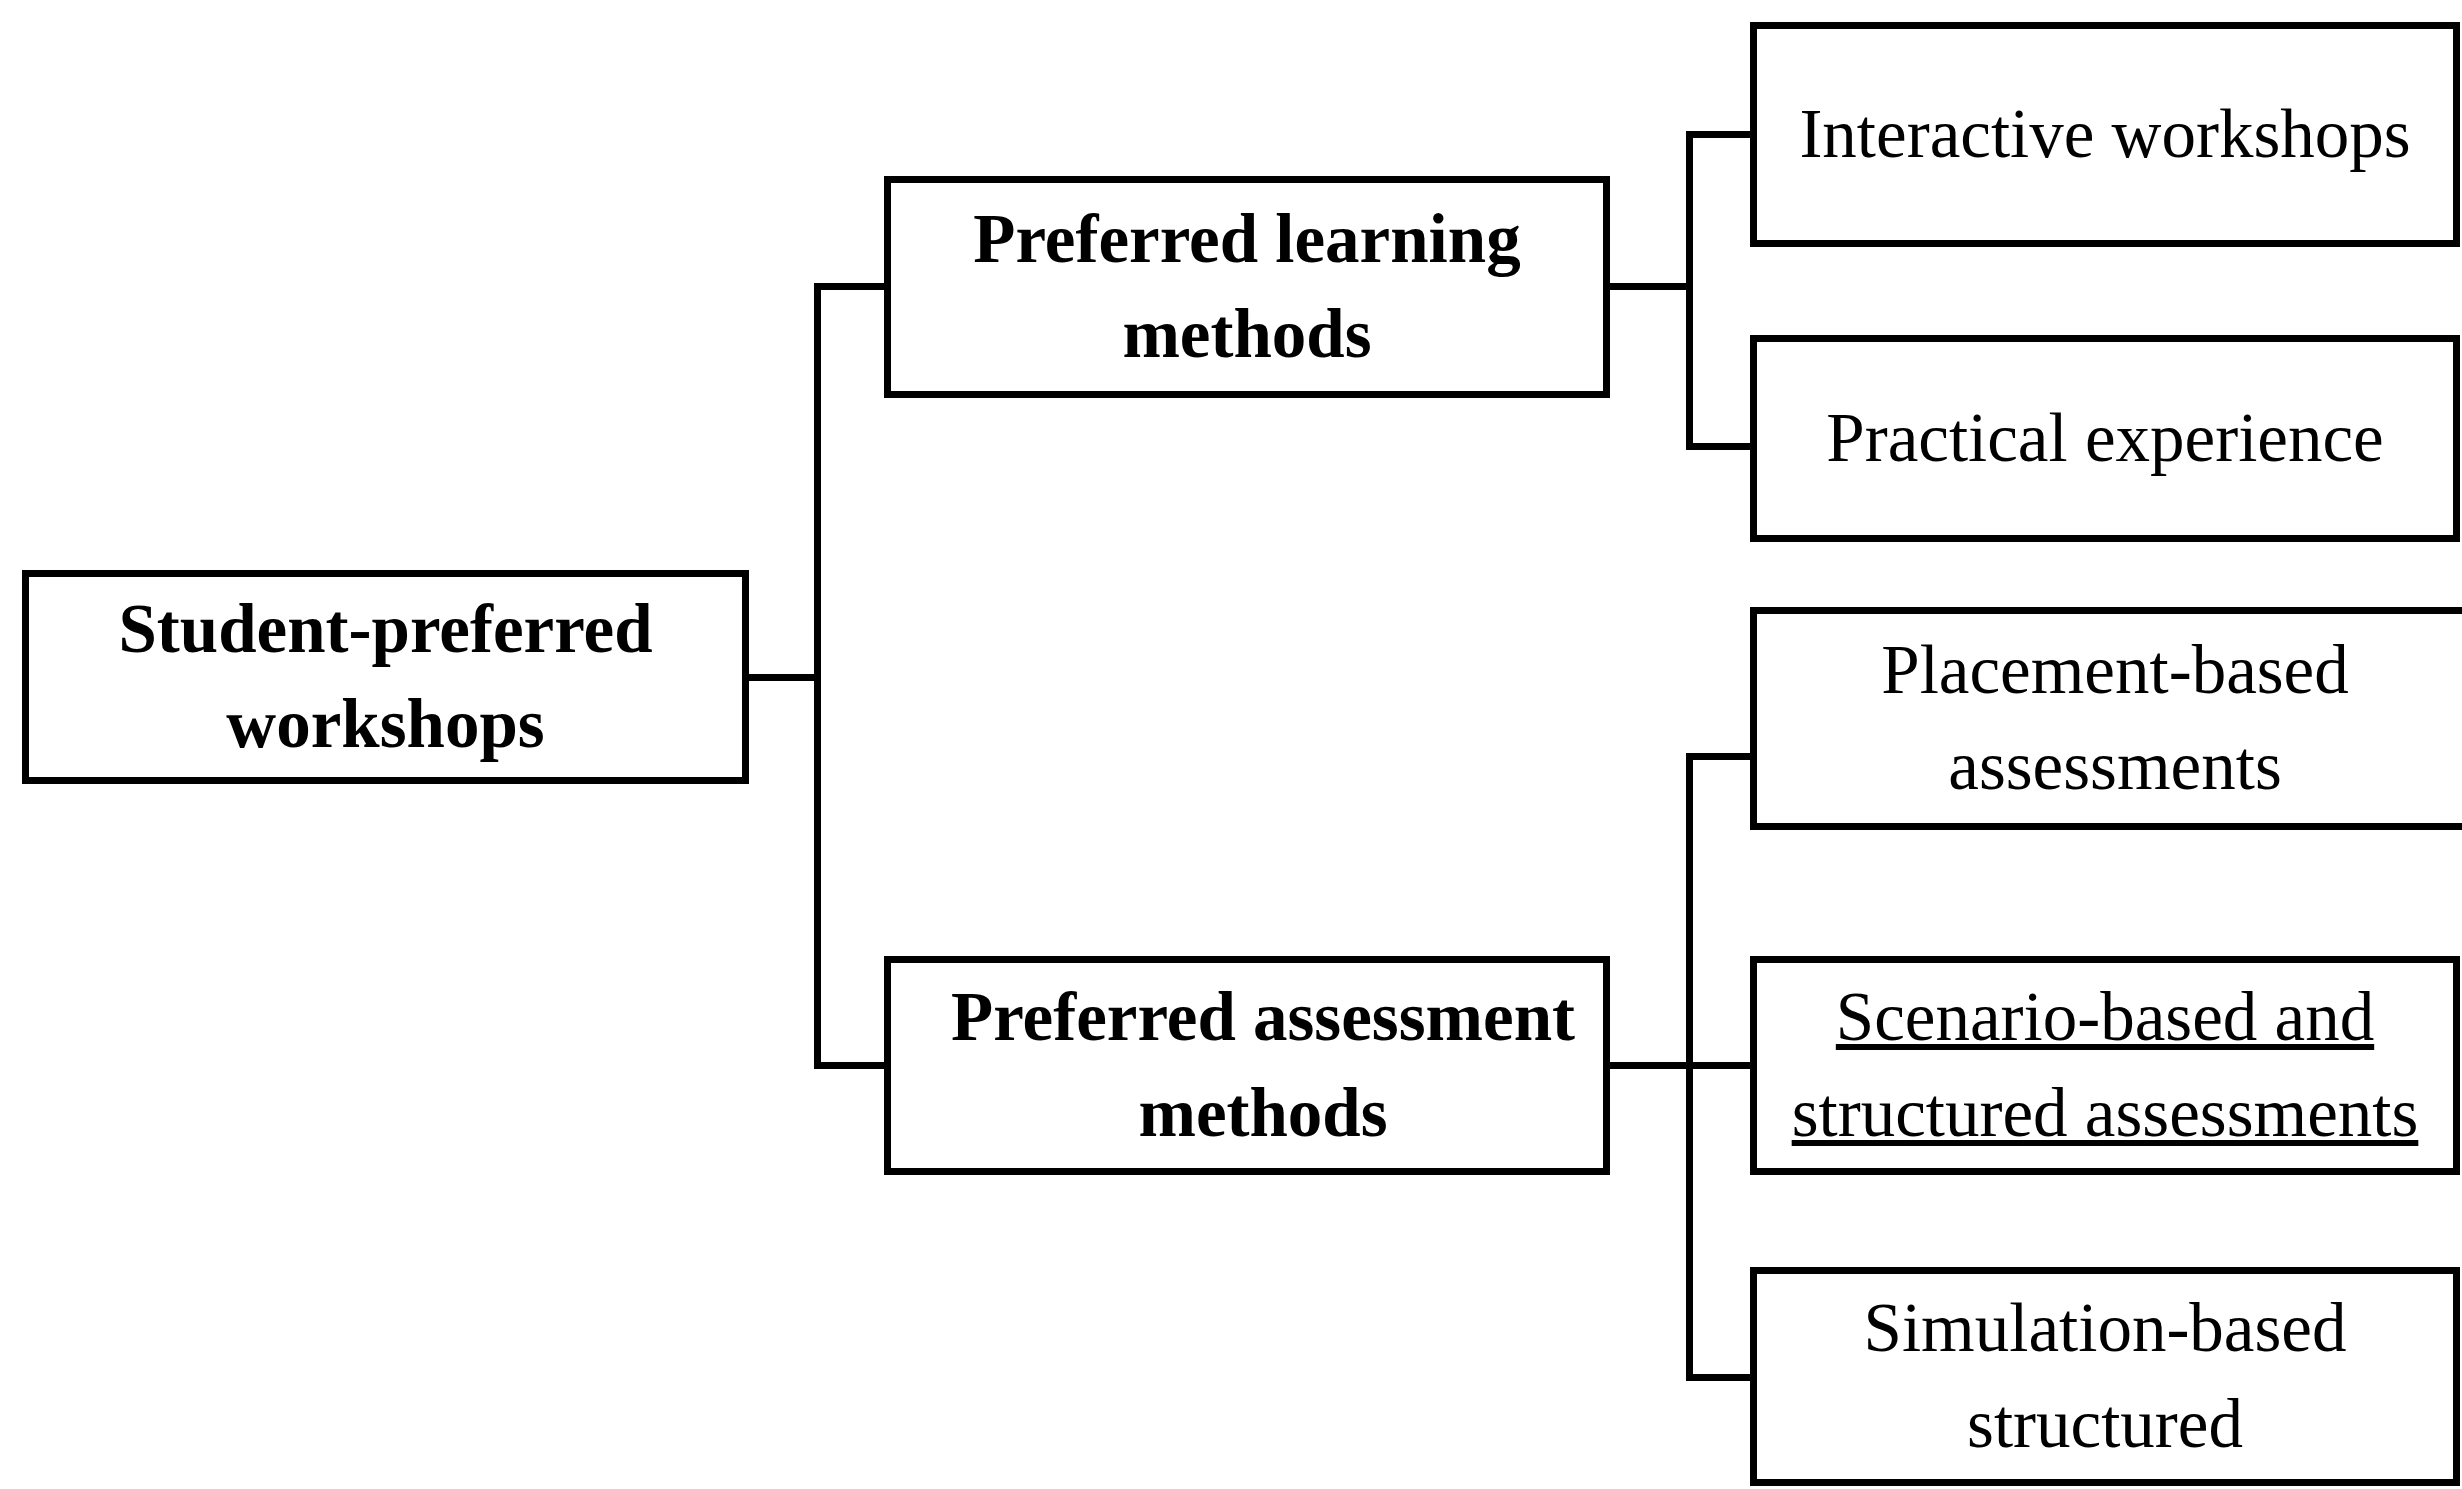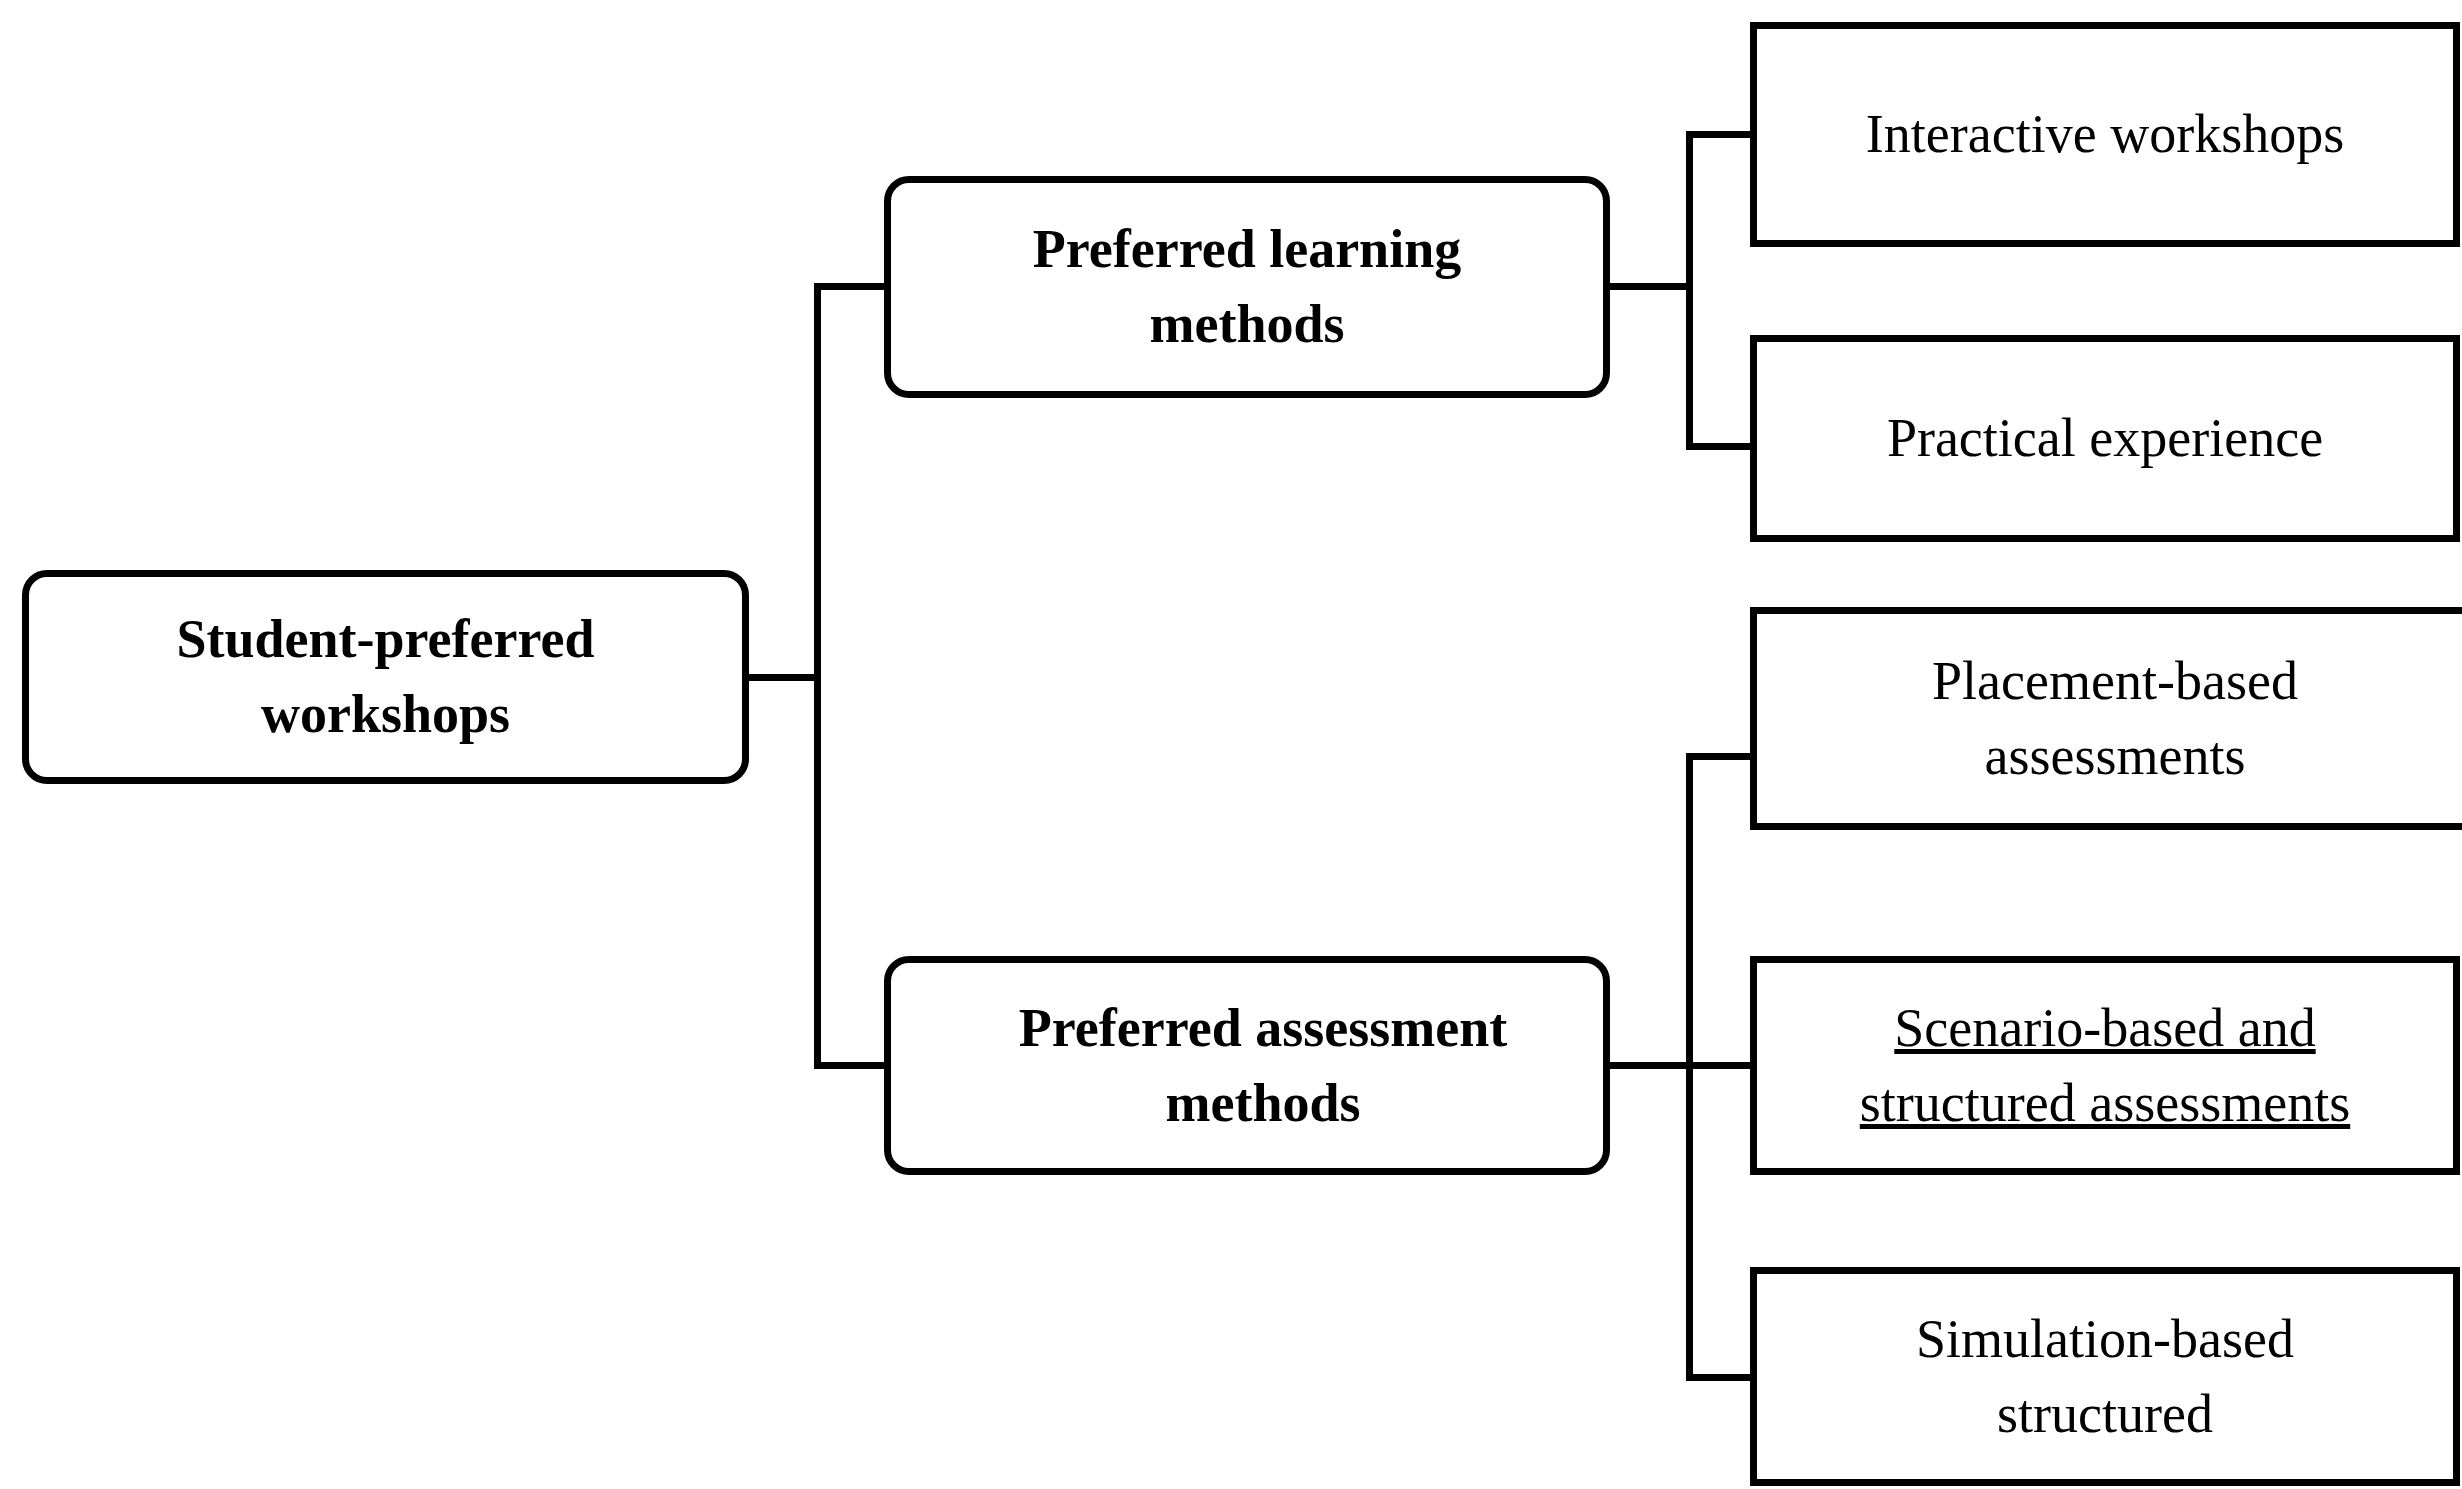--- a/index.html
+++ b/index.html
@@ -15,25 +15,25 @@
     font-family:"Liberation Serif","DejaVu Serif",serif;
   }
   .node{
     position:absolute;
     box-sizing:border-box;
     border:7.2px solid var(--line-color);
     background:var(--bg-color);
     color:var(--text-color);
     display:flex;align-items:center;justify-content:center;
     text-align:center;
-    font-size:54px;
+    font-size:69px;
     line-height:1.38;
     white-space:pre-line;
   }
-  .node.bold{font-weight:bold;border-radius:25px;}
+  .node.bold{font-weight:bold;}
   .line{
     position:absolute;
     background:var(--line-color);
   }
   
   #root-node       {left:22px;   top:570px;  width:727px; height:214px;}
   #branch-learning {left:884px; top:176px;  width:726px; height:222px;}
   #branch-assess   {left:884px; top:956px; width:726px; height:219px;padding-left:32px;}
   #leaf-workshops  {left:1750px; top:22px;   width:710px;  height:225px;}
   #leaf-practical  {left:1750px; top:335px;  width:710px;  height:207px;}

